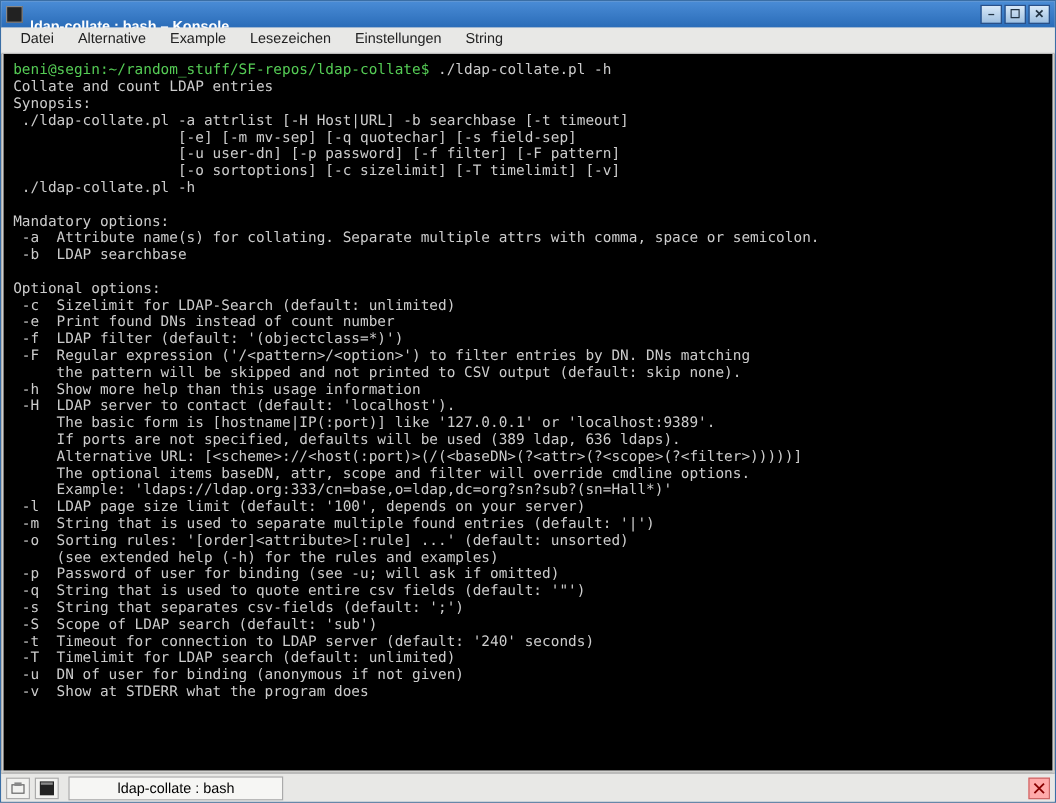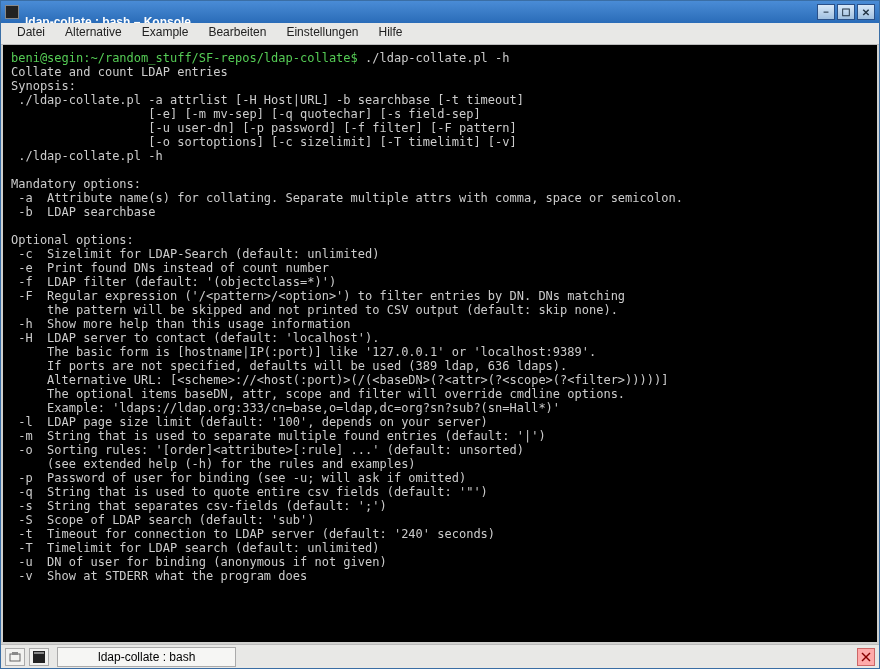--- a/index.html
+++ b/index.html
@@ -130,23 +130,23 @@
     <span class="title">ldap-collate : bash – Konsole</span>
     <span class="winbtn">－</span>
     <span class="winbtn">☐</span>
     <span class="winbtn">✕</span>
   </div>
 
   <div class="menubar">
     <span class="menuitem">Datei</span>
     <span class="menuitem">Alternative</span>
     <span class="menuitem">Example</span>
-    <span class="menuitem">Bearbeiten</span>
+    <span class="menuitem">Lesezeichen</span>
     <span class="menuitem">Einstellungen</span>
-    <span class="menuitem">Hilfe</span>
+    <span class="menuitem">String</span>
   </div>
 
   <div class="terminal"><span class="prompt">beni@segin:~/random_stuff/SF-repos/ldap-collate$ </span><span>./ldap-collate.pl -h</span>
 <span>Collate and count LDAP entries
 Synopsis:
  ./ldap-collate.pl -a attrlist [-H Host|URL] -b searchbase [-t timeout]
                    [-e] [-m mv-sep] [-q quotechar] [-s field-sep]
                    [-u user-dn] [-p password] [-f filter] [-F pattern]
                    [-o sortoptions] [-c sizelimit] [-T timelimit] [-v]
  ./ldap-collate.pl -h

